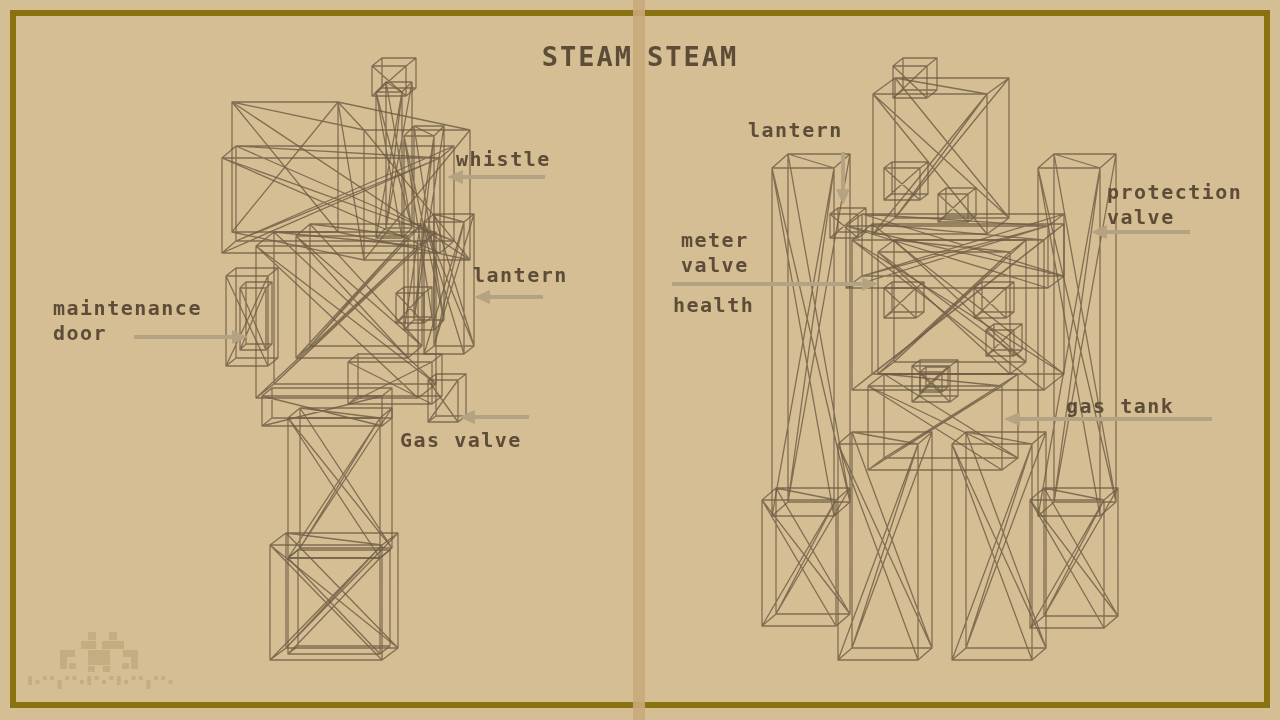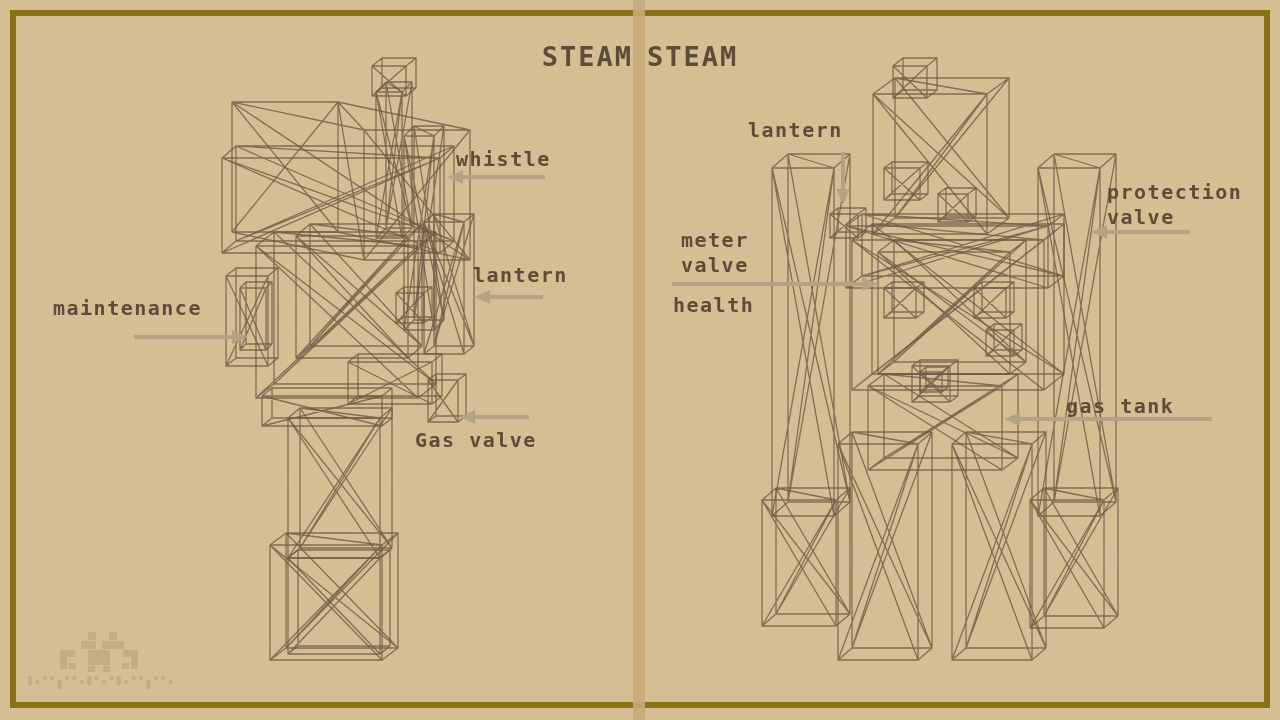--- a/index.html
+++ b/index.html
@@ -111,23 +111,24 @@
   <div class="lbl" style="left:456px;top:147px">
     <span>whistle</span>
   </div>
 
   <div class="lbl" style="left:473px;top:263px">
     <span>lantern</span>
   </div>
 
   <div class="lbl" style="left:53px;top:296px">
     <span>maintenance</span>
+    <span>door</span>
   </div>
 
-  <div class="lbl" style="left:415px;top:428px">
+  <div class="lbl" style="left:400px;top:428px">
     <span>Gas valve</span>
   </div>
 
   <div class="lbl" style="left:748px;top:118px">
     <span>lantern</span>
   </div>
 
   <div class="lbl" style="left:681px;top:228px">
     <span>meter</span>
     <span>valve</span>

